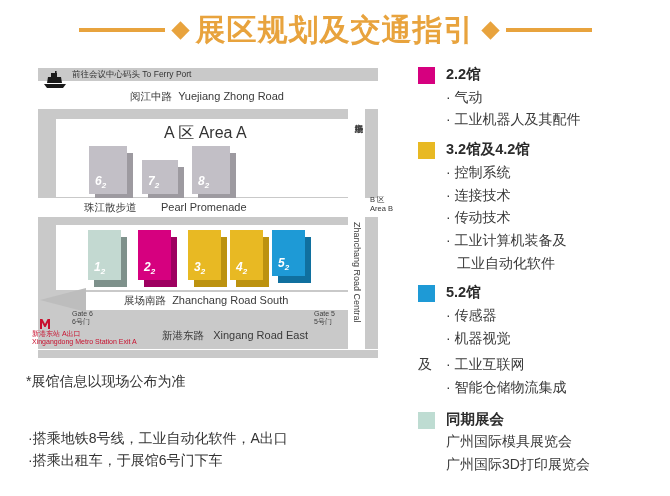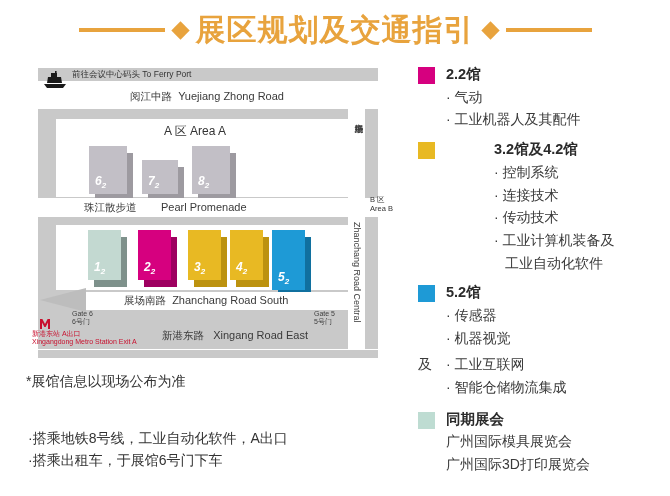--- a/index.html
+++ b/index.html
@@ -42,21 +42,21 @@
     font-size:12px;font-weight:bold;z-index:3;
   }
   .hall .num sub{font-size:8px;font-weight:bold;}
   .gate{
     position:absolute;font-size:7px;color:#404040;line-height:1.15;white-space:nowrap;
   }
   #metro-text{
     position:absolute;font-size:7px;color:#C8102E;line-height:1.2;white-space:nowrap;
   }
   #ferry-text{position:absolute;font-size:8.5px;color:#333;white-space:nowrap;}
-  #areaA-label{position:absolute;font-size:12px;color:#333;white-space:nowrap;}
+  #areaA-label{position:absolute;font-size:16px;color:#333;white-space:nowrap;}
   #areaB-label{position:absolute;font-size:7.5px;color:#333;line-height:1.25;white-space:nowrap;}
   
   #footnote{
     position:absolute;left:26px;top:373px;font-size:14px;color:#333;white-space:nowrap;
   }
   #howto{position:absolute;left:28px;top:428px;width:360px;}
   #howto-title{font-size:13px;font-weight:bold;color:#29ABE2;margin-bottom:3px;}
   .howto-line{font-size:14px;color:#333;line-height:1.55;white-space:nowrap;}
   
   #legend{position:absolute;left:418px;top:64px;width:240px;}
@@ -137,21 +137,21 @@
   <div class="hall" style="left:156px;top:168px;width:33px;height:50px;">
     <div class="shadow" style="background:#BC920F;"></div>
     <div class="face" style="background:#E8B923;"></div>
     <div class="num"><span>3</span><sub>2</sub></div>
   </div>
   <div class="hall" style="left:198px;top:168px;width:33px;height:50px;">
     <div class="shadow" style="background:#BC920F;"></div>
     <div class="face" style="background:#E8B923;"></div>
     <div class="num"><span>4</span><sub>2</sub></div>
   </div>
-  <div class="hall" style="left:240px;top:168px;width:33px;height:60px;">
+  <div class="hall" style="left:240px;top:168px;width:33px;height:46px;">
     <div class="shadow" style="background:#10709F;"></div>
     <div class="face" style="background:#1E9AD6;"></div>
     <div class="num"><span>5</span><sub>2</sub></div>
   </div>
 
   <div class="map-white" style="left:316px;top:47px;width:17px;height:93px;"></div>
   <div class="rd-vert" style="left:320px;top:55px;">展场中路</div>
   <div class="map-white" style="left:316px;top:155px;width:17px;height:132px;"></div>
   <div class="rd-vert" style="left:320px;top:160px;">Zhanchang Road Central</div>
 
@@ -203,21 +203,21 @@
 
   <div class="leg-group">
     <div class="leg-swatch" style="background:#D6007F;"></div>
     <div class="leg-body">
       <div class="leg-head">2.2馆</div>
       <div class="leg-item">· 气动</div>
       <div class="leg-item">· 工业机器人及其配件</div>
     </div>
   </div>
 
-  <div class="leg-group" style="margin-top:8px;gap:48px;">
+  <div class="leg-group" style="margin-top:8px;">
     <div class="leg-swatch" style="background:#E8B923;"></div>
     <div class="leg-body">
       <div class="leg-head">3.2馆及4.2馆</div>
       <div class="leg-item">· 控制系统</div>
       <div class="leg-item">· 连接技术</div>
       <div class="leg-item">· 传动技术</div>
       <div class="leg-item">· 工业计算机装备及</div>
       <div class="leg-item cont">工业自动化软件</div>
     </div>
   </div>

